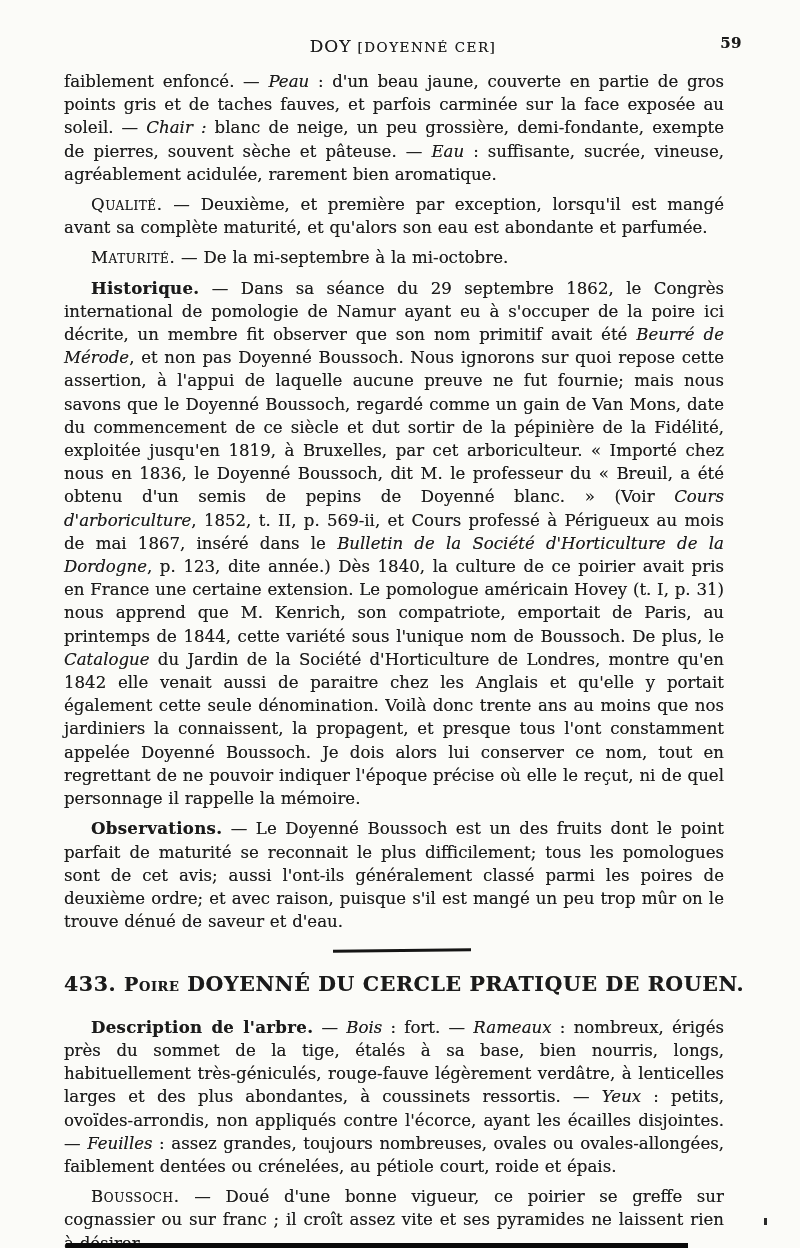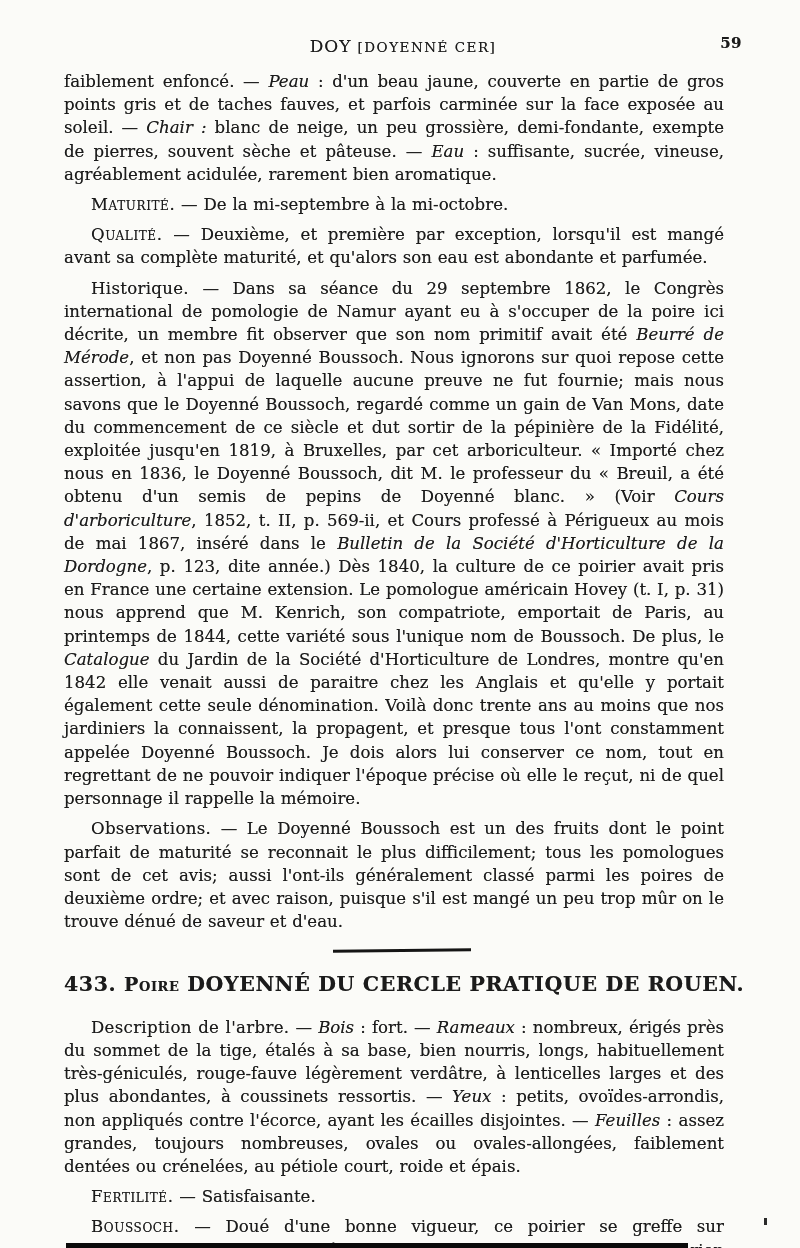--- a/index.html
+++ b/index.html
@@ -42,21 +42,21 @@
     text-align: justify;
   }
   .page-body p {
     margin: 0 16px 7px 0;
     font-size: 16.6px;
     line-height: 23.2px;
     word-spacing: 0.5px;
   }
   .page-body p.indent { text-indent: 27px; }
   .italic { font-style: italic; }
-  .bold { font-weight: normal; letter-spacing: 0.3px; }
+  .bold { font-weight: bold; letter-spacing: 0.3px; }
   .smallcaps { font-variant: small-caps; letter-spacing: 0.6px; }
   .rule {
     width: 138px; height: 2.5px;
     background: #151515;
     margin: 16px auto 6px auto;
     transform: rotate(-0.6deg);
   }
   h2.heading {
     font-size: 20.5px;
     font-weight: bold;
@@ -87,26 +87,25 @@
   <div class="running-header">
     <div class="running-title">
       <span class="t-main">DOY</span>
       <span class="t-bracket">[DOYENNÉ CER]</span>
     </div>
     <div class="page-number">59</div>
   </div>
 
   <div class="page-body">
       <p class=""><span>faiblement enfoncé. — </span><span class="italic">Peau</span><span> : d'un beau jaune, couverte en partie de gros points gris et de taches fauves, et parfois carminée sur la face exposée au soleil. — </span><span class="italic">Chair :</span><span> blanc de neige, un peu grossière, demi-fondante, exempte de pierres, souvent sèche et pâteuse. — </span><span class="italic">Eau</span><span> : suffisante, sucrée, vineuse, agréablement acidulée, rarement bien aromatique.</span></p>
+      <p class=" indent"><span class="smallcaps">Qualité.</span><span> — Deuxième, et première par exception, lorsqu'il est mangé avant sa complète maturité, et qu'alors son eau est abondante et parfumée.</span></p>
       <p class=" indent"><span class="smallcaps">Maturité.</span><span> — De la mi-septembre à la mi-octobre.</span></p>
-      <p class=" indent"><span class="smallcaps">Qualité.</span><span> — Deuxième, et première par exception, lorsqu'il est mangé avant sa complète maturité, et qu'alors son eau est abondante et parfumée.</span></p>
       <p class=" indent"><span class="bold">Historique.</span><span> — Dans sa séance du 29 septembre 1862, le Congrès international de pomologie de Namur ayant eu à s'occuper de la poire ici décrite, un membre fit observer que son nom primitif avait été </span><span class="italic">Beurré de Mérode</span><span>, et non pas Doyenné Boussoch. Nous ignorons sur quoi repose cette assertion, à l'appui de laquelle aucune preuve ne fut fournie; mais nous savons que le Doyenné Boussoch, regardé comme un gain de Van Mons, date du commencement de ce siècle et dut sortir de la pépinière de la Fidélité, exploitée jusqu'en 1819, à Bruxelles, par cet arboriculteur. « Importé chez nous en 1836, le Doyenné Boussoch, dit M. le professeur du « Breuil, a été obtenu d'un semis de pepins de Doyenné blanc. » (Voir </span><span class="italic">Cours d'arboriculture</span><span>, 1852, t. II, p. 569-ii, et Cours professé à Périgueux au mois de mai 1867, inséré dans le </span><span class="italic">Bulletin de la Société d'Horticulture de la Dordogne</span><span>, p. 123, dite année.) Dès 1840, la culture de ce poirier avait pris en France une certaine extension. Le pomologue américain Hovey (t. I, p. 31) nous apprend que M. Kenrich, son compatriote, emportait de Paris, au printemps de 1844, cette variété sous l'unique nom de Boussoch. De plus, le </span><span class="italic">Catalogue</span><span> du Jardin de la Société d'Horticulture de Londres, montre qu'en 1842 elle venait aussi de paraitre chez les Anglais et qu'elle y portait également cette seule dénomination. Voilà donc trente ans au moins que nos jardiniers la connaissent, la propagent, et presque tous l'ont constamment appelée Doyenné Boussoch. Je dois alors lui conserver ce nom, tout en regrettant de ne pouvoir indiquer l'époque précise où elle le reçut, ni de quel personnage il rappelle la mémoire.</span></p>
       <p class=" indent"><span class="bold">Observations.</span><span> — Le Doyenné Boussoch est un des fruits dont le point parfait de maturité se reconnait le plus difficilement; tous les pomologues sont de cet avis; aussi l'ont-ils généralement classé parmi les poires de deuxième ordre; et avec raison, puisque s'il est mangé un peu trop mûr on le trouve dénué de saveur et d'eau.</span></p>
       <div class="rule"></div>
       <h2 class="heading"><span>433. </span><span class="smallcaps">Poire</span><span> DOYENNÉ DU CERCLE PRATIQUE DE ROUEN.</span></h2>
       <p class=" indent"><span class="bold">Description de l'arbre.</span><span> — </span><span class="italic">Bois</span><span> : fort. — </span><span class="italic">Rameaux</span><span> : nombreux, érigés près du sommet de la tige, étalés à sa base, bien nourris, longs, habituellement très-géniculés, rouge-fauve légèrement verdâtre, à lenticelles larges et des plus abondantes, à coussinets ressortis. — </span><span class="italic">Yeux</span><span> : petits, ovoïdes-arrondis, non appliqués contre l'écorce, ayant les écailles disjointes. — </span><span class="italic">Feuilles</span><span> : assez grandes, toujours nombreuses, ovales ou ovales-allongées, faiblement dentées ou crénelées, au pétiole court, roide et épais.</span></p>
-      <p class=" indent"><span class="smallcaps">Fertilité.</span><span> — Satisfaisante.</span></p>
       <p class=" indent"><span class="smallcaps">Boussoch.</span><span> — Doué d'une bonne vigueur, ce poirier se greffe sur cognassier ou sur franc ; il croît assez vite et ses pyramides ne laissent rien à désirer.</span></p>
     </div>
 
   <div class="scan-bar"></div>
   <div class="ink-speck"></div>
 </div>
 
 </body></html>

